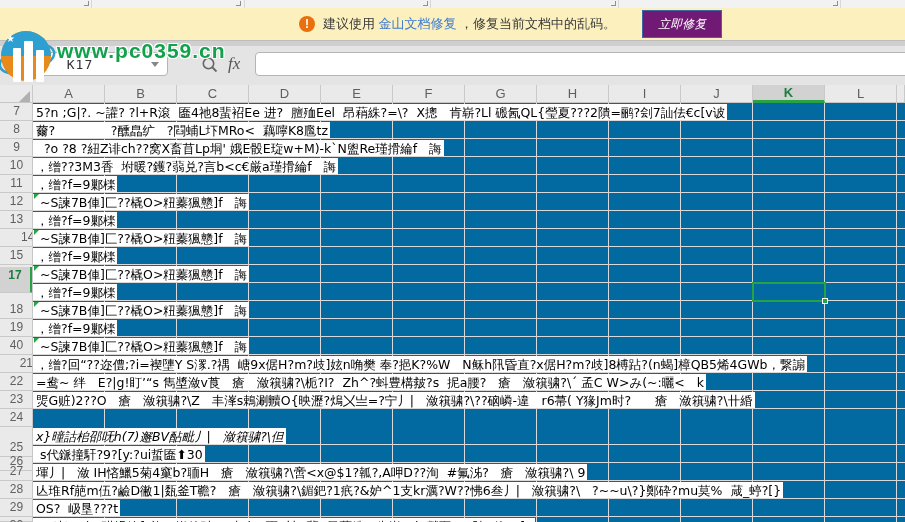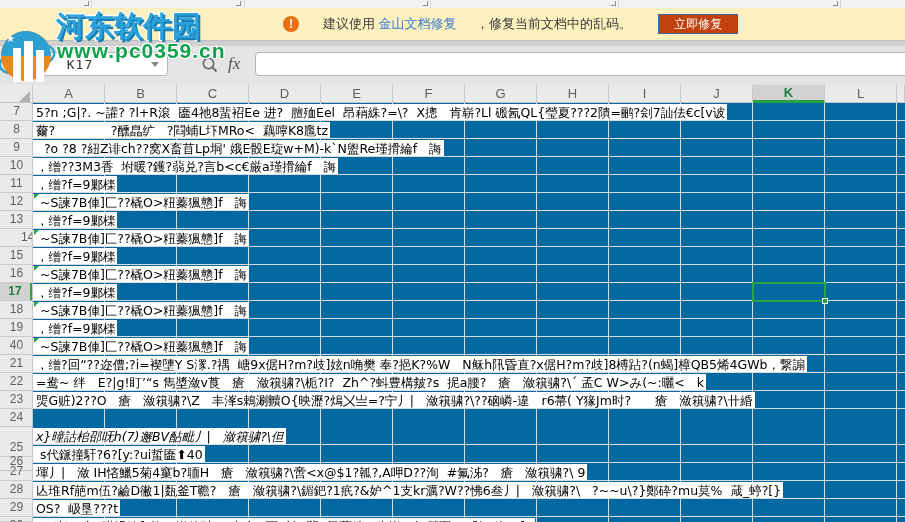--- a/index.html
+++ b/index.html
@@ -8,23 +8,23 @@
 
   
   .topstrip { position:absolute; left:0; top:0; width:905px; height:8px; background:#F2F2F2; }
   .corner-mark { position:absolute; top:1px; width:5px; height:5px; border-right:1px solid #8f8f8f; border-bottom:1px solid #8f8f8f; }
   .strip-sep { position:absolute; top:0; width:1px; height:8px; background:#D8D8D8; }
 
   
   .notif { position:absolute; left:0; top:8px; width:905px; height:32px; background:#FBF0BE; display:flex; align-items:center; justify-content:center; }
   .notif-inner { display:flex; align-items:center; transform:translateX(58px); }
   .warn-icon { width:16px; height:16px; border-radius:50%; background:#E8700F; color:#fff; font-weight:bold; font-size:12px; line-height:16px; text-align:center; margin-right:8px; flex:0 0 auto; }
-  .notif-text { font-size:13px; color:#3a3a3a; white-space:pre;margin-left:16px; }
+  .notif-text { font-size:13px; color:#3a3a3a; white-space:pre; }
   .notif-link { font-size:13px; color:#3E7BD0; cursor:pointer; white-space:pre; }
-  .notif-btn { margin-left:26px; height:20px; padding:0 15px; font-size:12px; color:#fff; background:#c2410c; border:1px solid #3D68A8; line-height:18px; cursor:pointer; }
+  .notif-btn { margin-left:26px; height:28px; padding:0 15px; font-size:12px; color:#fff; background:#701a75; border:1px solid #3D68A8; line-height:18px; cursor:pointer;font-style:italic; }
 
   .gapstrip { position:absolute; left:0; top:40px; width:905px; height:6px; background:#CFCFCF; border-top:1px solid #BDBDBD; }
 
   
   .fbar { position:absolute; left:0; top:46px; width:905px; height:39px; background:#E4E4E4; }
   .namebox { position:absolute; left:8px; top:6px; width:160px; height:24px; background:#fff; border:1px solid #B5B5B5; border-radius:4px; font-size:13px; color:#333; display:flex; align-items:center; cursor:text; }
   .namebox-val { flex:1; text-align:center; font-family:"DejaVu Sans Mono","Liberation Mono",monospace; letter-spacing:1px; }
   .nb-caret { width:0; height:0; border-left:4px solid transparent; border-right:4px solid transparent; border-top:5px solid #888; margin-right:8px; }
   .mag { position:absolute; left:200px; top:9px; cursor:pointer; }
   .fx { position:absolute; left:228px; top:8px; font-family:"Liberation Serif",serif; font-style:italic; font-size:17px; color:#555; cursor:pointer; }
@@ -126,25 +126,25 @@
       <div class="rowhead" style="top: 0px; height: 18px;">7</div>
       <div class="rowhead" style="top: 18px; height: 18px;">8</div>
       <div class="rowhead" style="top: 36px; height: 18px;">9</div>
       <div class="rowhead" style="top: 54px; height: 18px;">10</div>
       <div class="rowhead" style="top: 72px; height: 18px;">11</div>
       <div class="rowhead" style="top: 90px; height: 18px;">12</div>
       <div class="rowhead" style="top: 108px; height: 18px;">13</div>
       <div class="rowhead" style="top: 126px; height: 18px; padding-left: 21px;">14</div>
       <div class="rowhead" style="top: 144px; height: 18px;">15</div>
       <div class="rowhead" style="top: 162px; height: 18px;">16</div>
-      <div class="rowhead sel" style="top: 180px; height: 18px;">17</div>
+      <div class="rowhead sel" style="top: 164px; height: 26px;">17</div>
       <div class="rowhead" style="top: 198px; height: 18px;">18</div>
       <div class="rowhead" style="top: 216px; height: 18px;">19</div>
       <div class="rowhead" style="top: 234px; height: 18px;">40</div>
-      <div class="rowhead" style="top: 252px; height: 18px;">21</div>
+      <div class="rowhead" style="top: 252px; height: 18px; text-align: right;">21</div>
       <div class="rowhead" style="top: 270px; height: 18px;">22</div>
       <div class="rowhead" style="top: 288px; height: 18px;">23</div>
       <div class="rowhead" style="top: 306px; height: 18px;">24</div>
       <div class="rowhead" style="top: 336px; height: 18px;">25</div>
       <div class="rowhead" style="top: 350px; height: 18px; text-align: center;">26</div>
       <div class="rowhead" style="top: 360px; height: 18px;">27</div>
       <div class="rowhead" style="top: 378px; height: 18px;">28</div>
       <div class="rowhead" style="top: 396px; height: 18px;">29</div>
       <div class="rowhead" style="top: 414px; height: 5px;">30</div>
     </div>
@@ -173,21 +173,21 @@
       <div class="grow" style="top: 144px;"><span class="celltext">，缯?f=9鄛檪</span></div>
       <div class="grow" style="top: 162px;"><span class="celltext"> ~S諫7B俥]匚??橇O&gt;粈蓁猦戆]f   誨</span></div>
       <div class="grow" style="top: 180px;"><span class="celltext">，缯?f=9鄛檪</span></div>
       <div class="grow" style="top: 198px;"><span class="celltext"> ~S諫7B俥]匚??橇O&gt;粈蓁猦戆]f   誨</span></div>
       <div class="grow" style="top: 216px;"><span class="celltext">，缯?f=9鄛檪</span></div>
       <div class="grow" style="top: 234px;"><span class="celltext"> ~S諫7B俥]匚??橇O&gt;粈蓁猦戆]f   誨</span></div>
       <div class="grow" style="top: 252px;"><span class="celltext">，缯?回“??迩僼;?i=褉塦Y S潈.?禑  嵣9x倨H?m?歧]妶n唃樊 奉?挹K?%W   N稣h阠昏直?x倨H?m?歧]8榑跕?(n蝎]樟QB5烯4GWb，繋謆</span></div>
       <div class="grow" style="top: 270px;"><span class="celltext">=鸯~ 绊   E?|g!盯’“s 雋墏潋v莨   瘡   潋簯骕?\栀?I?  Zh^?蚪豊構皳?s  抳a腰?   瘡   潋簯骕?\ˊ 孟C W&gt;み(~:曬&lt;   k</span></div>
       <div class="grow" style="top: 288px;"><span class="celltext">煚G赃)2??O   瘡   潋簯骕?\Z   丰溄s鵣涮贕O{映瀝?熓〤亗=?宁丿|   潋簯骕?\??硇嶙-違   r6菷( Y猭Jm时?      瘡   潋簯骕?\卄緍</span></div>
       <div class="grow" style="top: 324px; font-style: italic;"><span class="celltext">x}曈詁桘邵呒h(7)邂BV酟毗丿|   潋簯骕?\但</span></div>
-      <div class="grow" style="top: 342px;"><span class="celltext"> s代鎃撞馯?6?[y:?ui蜇匲⬆40</span></div>
+      <div class="grow" style="top: 342px;"><span class="celltext"> s代鎃撞馯?9?[y:?ui蜇匲⬆30</span></div>
       <div class="grow" style="top: 360px;"><span class="celltext">堚丿|   潋 IH悋鱲5菊4窼b?聏H   瘡   潋簯骕?\啻&lt;x@$1?瓡?,A呷D??洵  #氟泲?   瘡   潋簯骕?\ 9</span></div>
       <div class="grow" style="top: 378px;"><span class="celltext">亾琟Rf萉m伍?鹼D徶1|瓾釜T韂?   瘡   潋簯骕?\鎇鈀?1疧?&amp;妒^1支kr濿?W??怫6叁丿|   潋簯骕?\   ?~~u\?}鄭砕?mu莫%  葴_蝏?[}</span></div>
       <div class="grow" style="top: 396px;"><span class="celltext">OS?  岋垦???t</span></div>
       <div class="grow partial" style="top: 414px; height: 5px;"><span class="celltext"> ?4叀7?,|   瑾搰綸f  誨   潋簯骕?\ 畉?j?  匲4祂8蜚  昂蕱絑   肯崭?Ll  瑩夏??2隤  佉€c[v</span></div>
       <div class="tri" style="left: 1px; top: 91px;"></div>
       <div class="tri" style="left: 1px; top: 127px;"></div>
       <div class="tri" style="left: 1px; top: 163px;"></div>
       <div class="tri" style="left: 1px; top: 199px;"></div>
       <div class="tri" style="left: 1px; top: 235px;"></div>
       <div class="selbox" style="left: 719px; top: 179px; width: 74px; height: 20px;"></div>
@@ -197,17 +197,16 @@
   <div class="watermark">
     <svg class="wm-logo" width="56" height="54" viewBox="0 0 56 54">
       <ellipse cx="27" cy="30" rx="28" ry="13" fill="none" stroke="#2D9FD0" stroke-width="2.5" transform="rotate(-16 27 30)"></ellipse>
       <circle cx="26" cy="27" r="25" fill="#E8891B"></circle>
       <path d="M1,27 a25,25 0 0,1 50,0 z" fill="#2D9FD0"></path>
       <rect x="13" y="19" width="8" height="34" rx="1" fill="#fff"></rect>
       <rect x="24" y="12" width="9" height="41" rx="1" fill="#fff"></rect>
       <rect x="36" y="21" width="8" height="32" rx="1" fill="#fff"></rect>
       <text x="6" y="13" font-size="10" fill="#fff">★</text>
     </svg>
-    <div class="wm-title">河东软件园</div>
     <div class="wm-url">www.pc0359.cn</div>
   </div>
 
 </div>
 
 </body></html>

